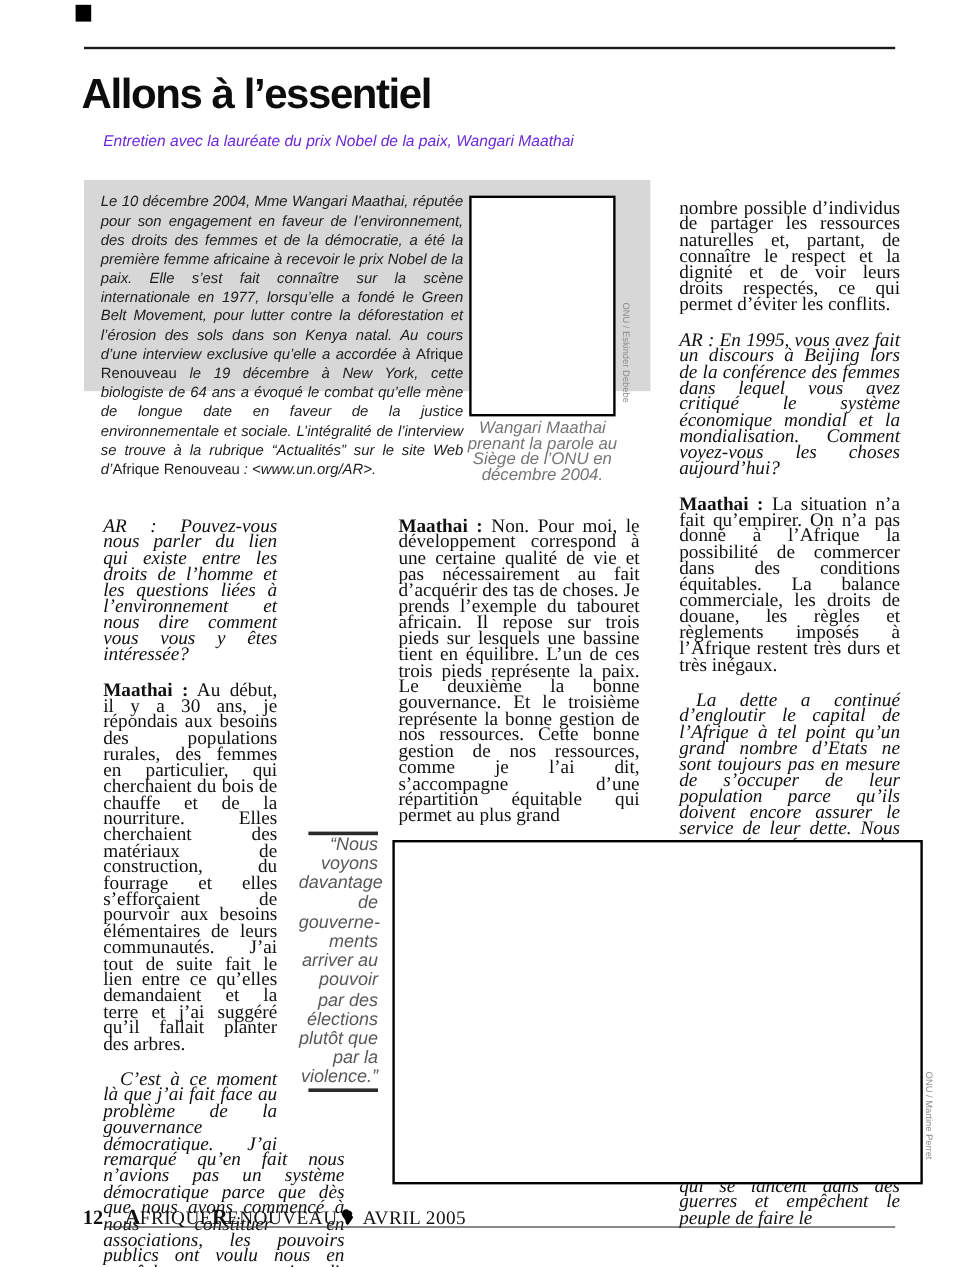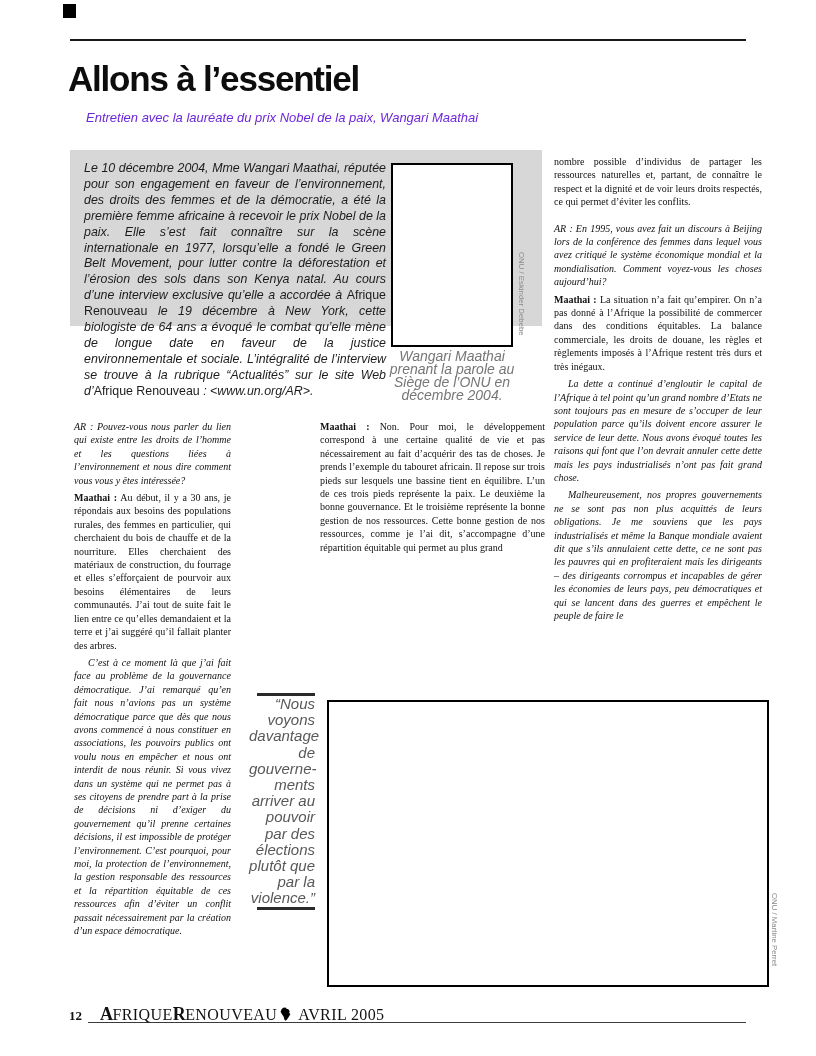--- a/index.html
+++ b/index.html
@@ -32,21 +32,21 @@
   .photo-credit-1{
     position:absolute;left:447px;top:102px;height:100px;
     writing-mode:vertical-rl;font-family:"Liberation Sans",sans-serif;font-size:7.8px;color:#8a8a8a;
   }
   .photo-caption{
     position:absolute;left:311px;top:200px;width:142px;text-align:center;
     font-family:"Liberation Sans",sans-serif;font-style:italic;font-size:14px;line-height:13px;color:#767676;
   }
   
   .col{position:absolute;}
-  .col p{margin:4px;font-size:10px;line-height:13.4px;text-align:justify;color:#101010;}
+  .col p{margin:16px;font-size:16px;line-height:13.4px;text-align:justify;color:#101010;}
   .col p.q{font-weight:normal;font-style:italic;}
   .col p.ind{text-indent:14px;font-style:italic;}
   .col p.gap-before{margin-top:13px;}
   .spk{font-weight:bold;}
   .col1{left:70px;top:416px;width:233px;}
   .col2{left:316px;top:416px;width:233px;}
   .col3{left:550px;top:151px;width:216px;}
   
   .pq-float{float:right;width:66px;height:265px;margin-top:277px;margin-left:6px;}
   .pq-inner{position:relative;left:12px;}
@@ -57,21 +57,21 @@
   }
   
   .photo-main{position:absolute;left:327px;top:700px;width:438px;height:283px;background:#fff;border:2px solid #000;}
   .photo-credit-2{
     position:absolute;left:770px;top:893px;height:110px;
     writing-mode:vertical-rl;font-family:"Liberation Sans",sans-serif;font-size:7.8px;color:#8a8a8a;
   }
   
   .footer-rule{position:absolute;left:88px;top:1022px;width:658px;height:1px;background:#3a3a3a;}
   .footer{position:absolute;left:69px;top:1004px;display:flex;align-items:baseline;}
-  .footer .pagenum{font-weight:bold;font-size:13px;margin-right:18px;}
+  .footer .pagenum{font-weight:bold;font-size:17px;margin-right:18px;}
   .footer .cap-big{font-weight:bold;font-size:18px;letter-spacing:-0.5px;}
   .footer .cap-small{font-weight:normal;font-size:16px;letter-spacing:0.4px;}
   .footer .africa{align-self:center;margin:0 4px 0 2px;position:relative;top:2px;}
   .footer .issue{margin-left:2px;}
 </style>
 </head>
 <body>
 
 <div class="page">
 

